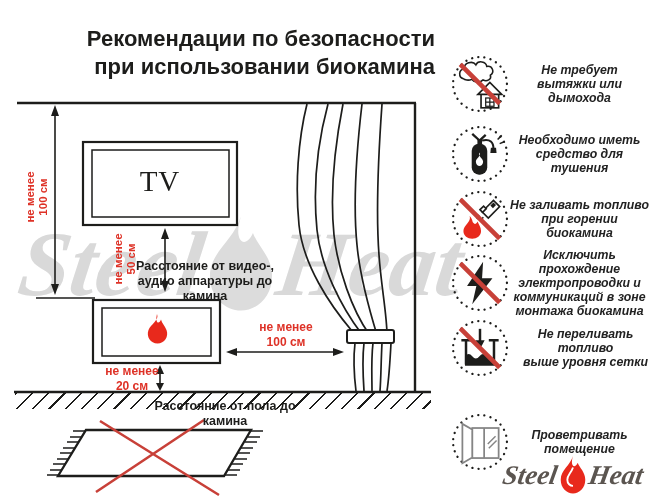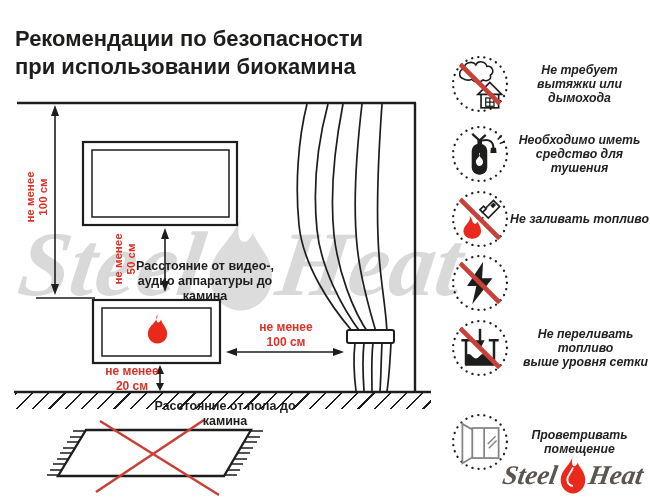--- a/index.html
+++ b/index.html
@@ -1,20 +1,20 @@
 <!DOCTYPE html>
 <html><head>
 <meta charset="utf-8">
 <style>
   html,body{margin:0;padding:0;background:#fff;}
   #stage{position:relative;width:650px;height:502px;background:#fff;overflow:hidden;
          font-family:"Liberation Sans",sans-serif;color:#1d1d1b;}
   .abs{position:absolute;}
   
-  #title{left:15px;top:25px;width:420px;text-align:left;font-size:22px;font-weight:bold;
+  #title{left:15px;top:25px;width:420px;text-align:right;font-size:22px;font-weight:bold;
          line-height:28px;color:#1d1d1b;}
   
   #watermark{left:20px;top:210px;display:flex;align-items:center;z-index:0;
              font-family:"Liberation Serif",serif;font-style:italic;font-weight:bold;
              color:#d9d9d9;font-size:92px;line-height:1;white-space:nowrap;}
   #watermark .wm-txt{display:inline-block;transform:skewX(-8deg);}
   #watermark svg{margin:0 -6px;}
   
   #diagram{left:0;top:0;z-index:1;}
   
@@ -110,20 +110,21 @@
       <polygon points="165,292 161,281 169,281" stroke="none"></polygon>
       <line x1="237" y1="352" x2="333" y2="352"></line>
       <polygon points="226,352 237,348 237,356" stroke="none"></polygon>
       <polygon points="344,352 333,348 333,356" stroke="none"></polygon>
       <line x1="160" y1="374" x2="160" y2="383"></line>
       <polygon points="160,365 156,374 164,374" stroke="none"></polygon>
       <polygon points="160,391 156,383 164,383" stroke="none"></polygon>
     </g>
   </svg>
 
+  <div class="abs" id="tv-label">TV</div>
 
   <div class="abs dim dim-v line-block" style="left:-1px;top:184px;width:76px;">
     <span>не менее</span>
     <span>100 см</span>
   </div>
   <div class="abs dim dim-v line-block" style="left:95px;top:246px;width:60px;">
     <span>не менее</span>
     <span>50 см</span>
   </div>
   <div class="abs dim dim-h line-block" style="left:246px;top:320px;width:80px;">
@@ -189,29 +190,36 @@
         <polygon points="30,21 41,10 47,16 36,27"></polygon>
         <polygon points="28,19 31.5,15.5 34,18 30.5,21.5"></polygon>
         <polygon points="38,15 41,12 43.5,14.5 40.5,17.5" fill="#1d1d1b" stroke="none"></polygon>
         <path d="M27,24 l-2,4 M31,26 l-1.5,4" fill="none" stroke-width="1.3"></path>
       </g>
       <path d="M18,25 c2,5.5 -6,9 -6,14.5 c0,4.5 4,7.5 8.5,7.5 c4.5,0 8.5,-3 8.5,-7.5 c0,-3.5 -2.2,-5.8 -3.3,-9 c-1.2,2.4 -3,3 -4.2,1.2 c-1.2,-2 -0.8,-4 -3.5,-6.7 z" fill="#e8291c"></path>
       <line x1="9" y1="9" x2="47" y2="47" stroke="#c84038" stroke-width="4.5"></line>
     </svg>
     <div class="rtext">
       <span>Не заливать топливо</span>
+      <span>при горении биокамина</span>
     </div>
   </div>
 
   <div class="abs rule" style="top:254px;">
     <svg class="ricon" width="58" height="58" viewBox="0 0 56 56">
       <circle cx="28" cy="28" r="26" fill="none" stroke="#1d1d1b" stroke-width="2.2" stroke-dasharray="0.1 5.9" stroke-linecap="round"></circle>
       <polygon points="31,7.5 15.5,31 24.5,31 20.5,48.5 40,23.5 30,23.5" fill="#1d1d1b"></polygon>
       <line x1="9" y1="9" x2="47" y2="47" stroke="#c84038" stroke-width="4.5"></line>
     </svg>
+    <div class="rtext">
+      <span>Исключить прохождение</span>
+      <span>электропроводки и</span>
+      <span>коммуникаций в зоне</span>
+      <span>монтажа биокамина</span>
+    </div>
   </div>
 
   <div class="abs rule" style="top:319px;gap:12px;">
     <svg class="ricon" width="58" height="58" viewBox="0 0 56 56">
       <circle cx="28" cy="28" r="26" fill="none" stroke="#1d1d1b" stroke-width="2.2" stroke-dasharray="0.1 5.9" stroke-linecap="round"></circle>
       <g stroke="#1d1d1b" stroke-width="2.4" fill="none">
         <path d="M10,20.5 H19.5 M14.5,20.5 V44 M36.5,20.5 H46 M41.5,20.5 V44 M13.5,44 H42.5"></path>
         <path d="M13.5,36 q3.5,-4.5 7,0 t7,0 t7,0 t7,0 L41.5,44 L13.5,44 z" fill="#1d1d1b" stroke="none"></path>
       </g>
       <g>

